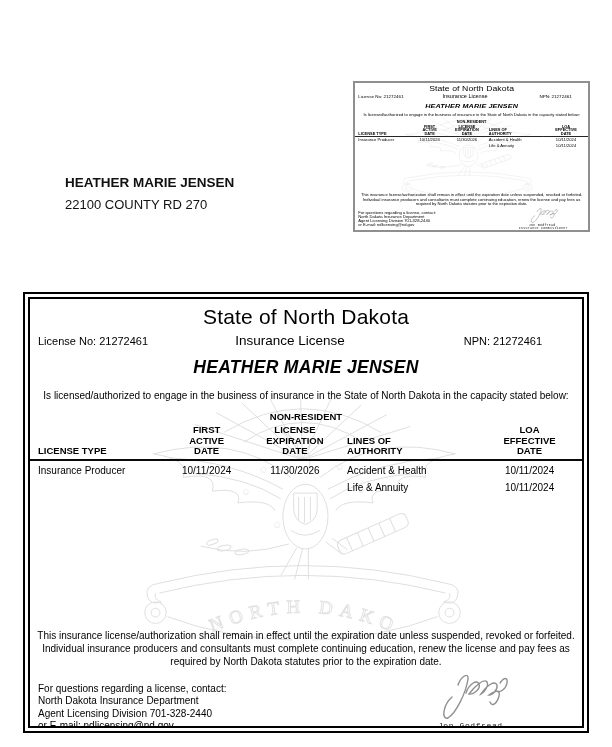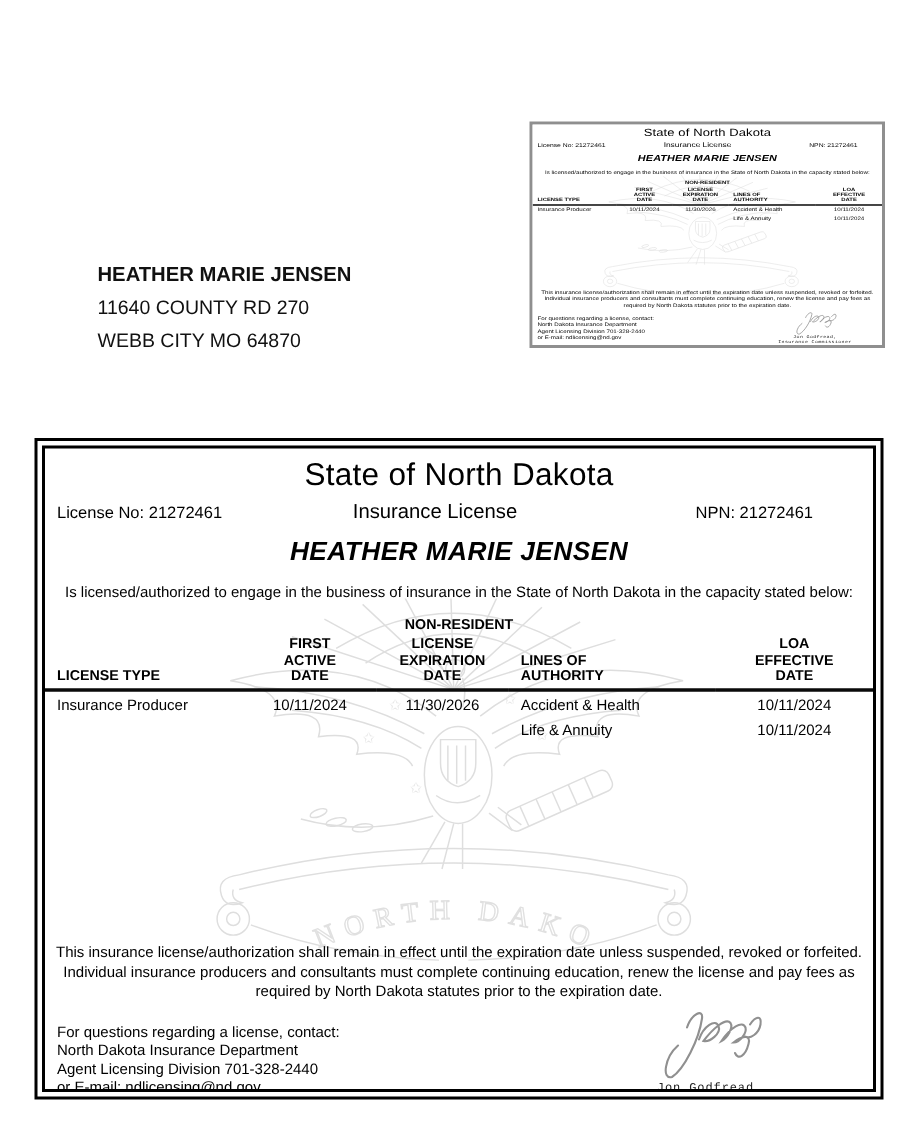--- a/index.html
+++ b/index.html
@@ -55,22 +55,21 @@
     box-sizing:border-box;border:2px solid #8f8f8f;background:#fff;overflow:hidden;
   }
   .thumb .cert{border:none;padding:0;transform:scale(0.412,0.3333);transform-origin:0 0;}
   .thumb .cert-inner{border:none;}
 </style>
 </head>
 <body>
 
 <div class="address">
   <div class="addr-name">HEATHER MARIE JENSEN</div>
-  <div>11640 COUNTY RD 270</div>
-  <div>WEBB CITY MO 64870</div>
+  <div>22100 COUNTY RD 270</div>
 </div>
 
 <div class="thumb">
   <div class="cert">
     <div class="cert-inner">
       <svg class="watermark" viewBox="0 0 360 250" width="355" height="245" aria-hidden="true">
         <g fill="none" stroke="#dedede" stroke-width="1">
           <path d="M180,62 L70,26"></path>
             <path d="M180,62 L92,14"></path>
             <path d="M180,62 L118,4"></path>

